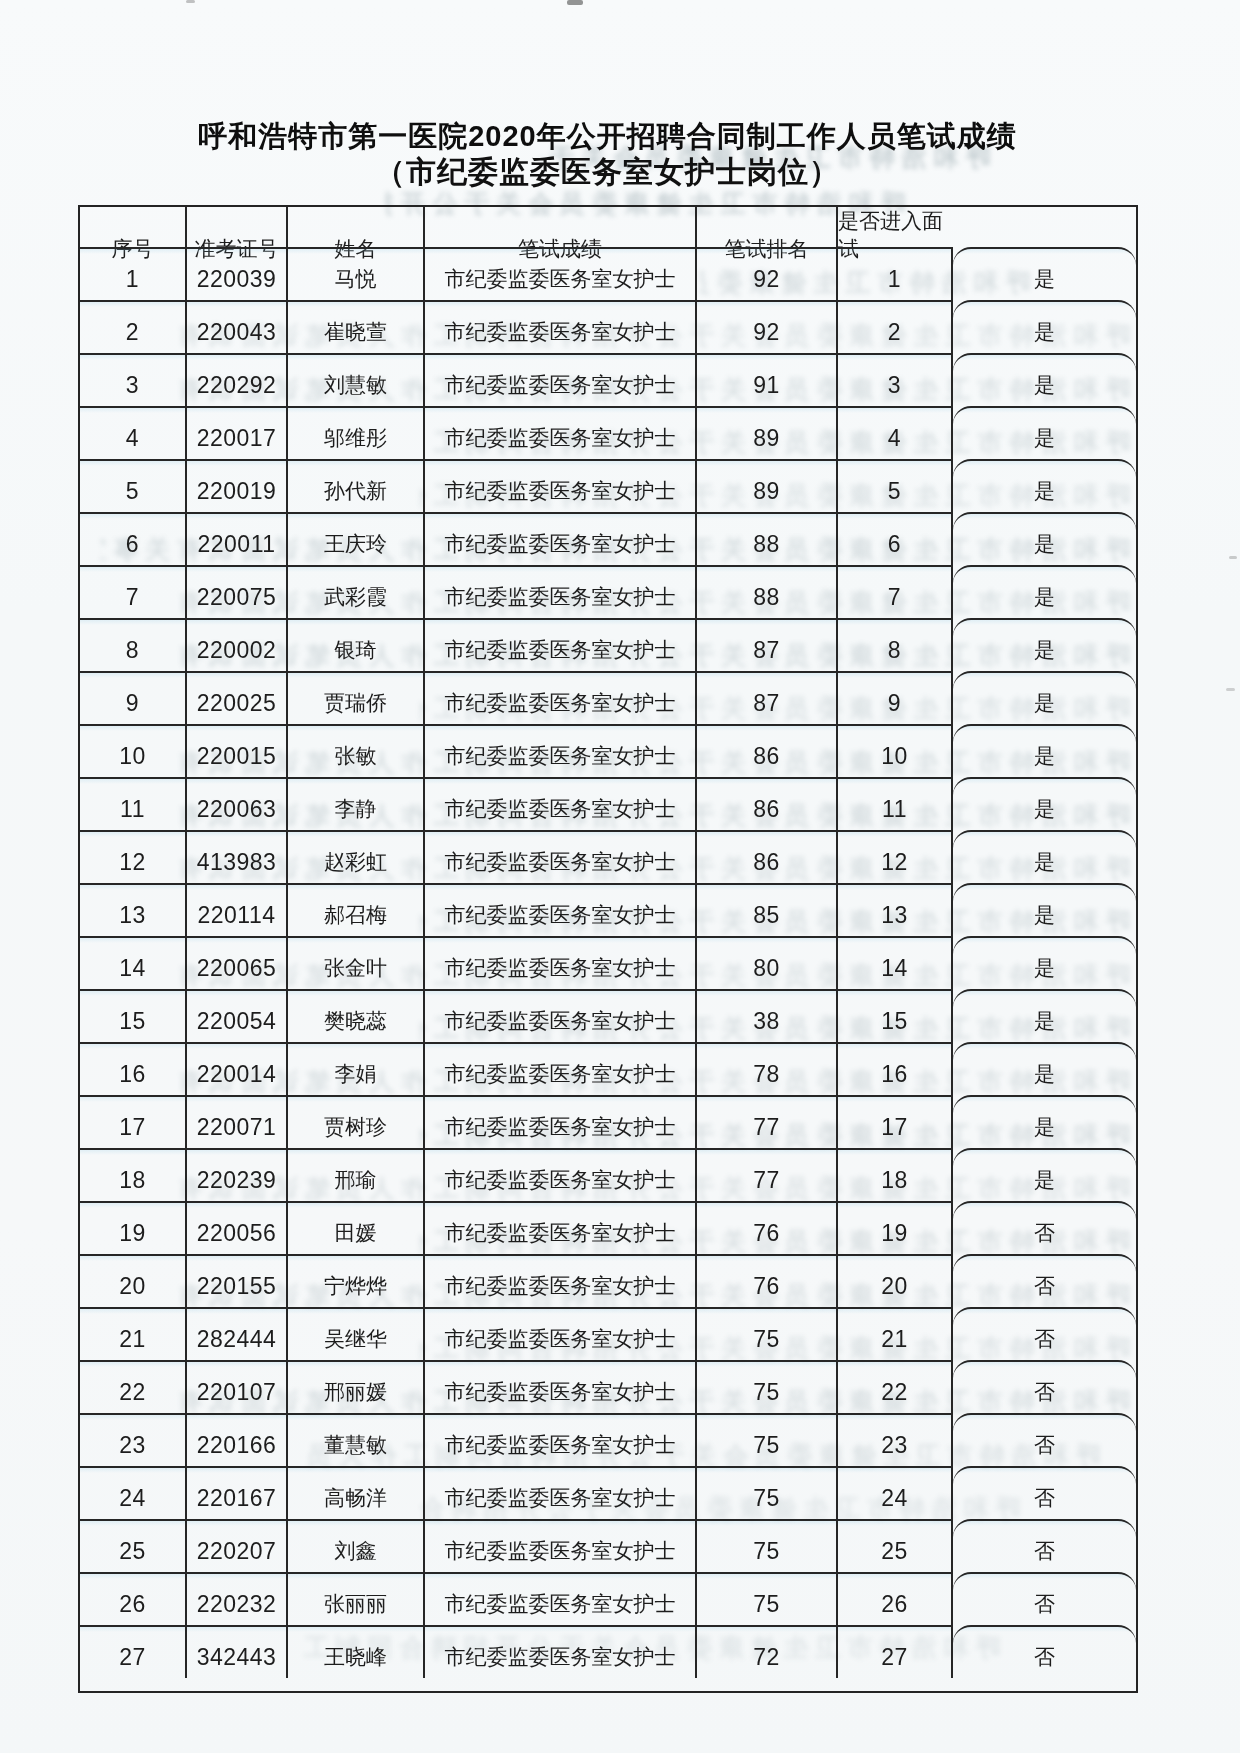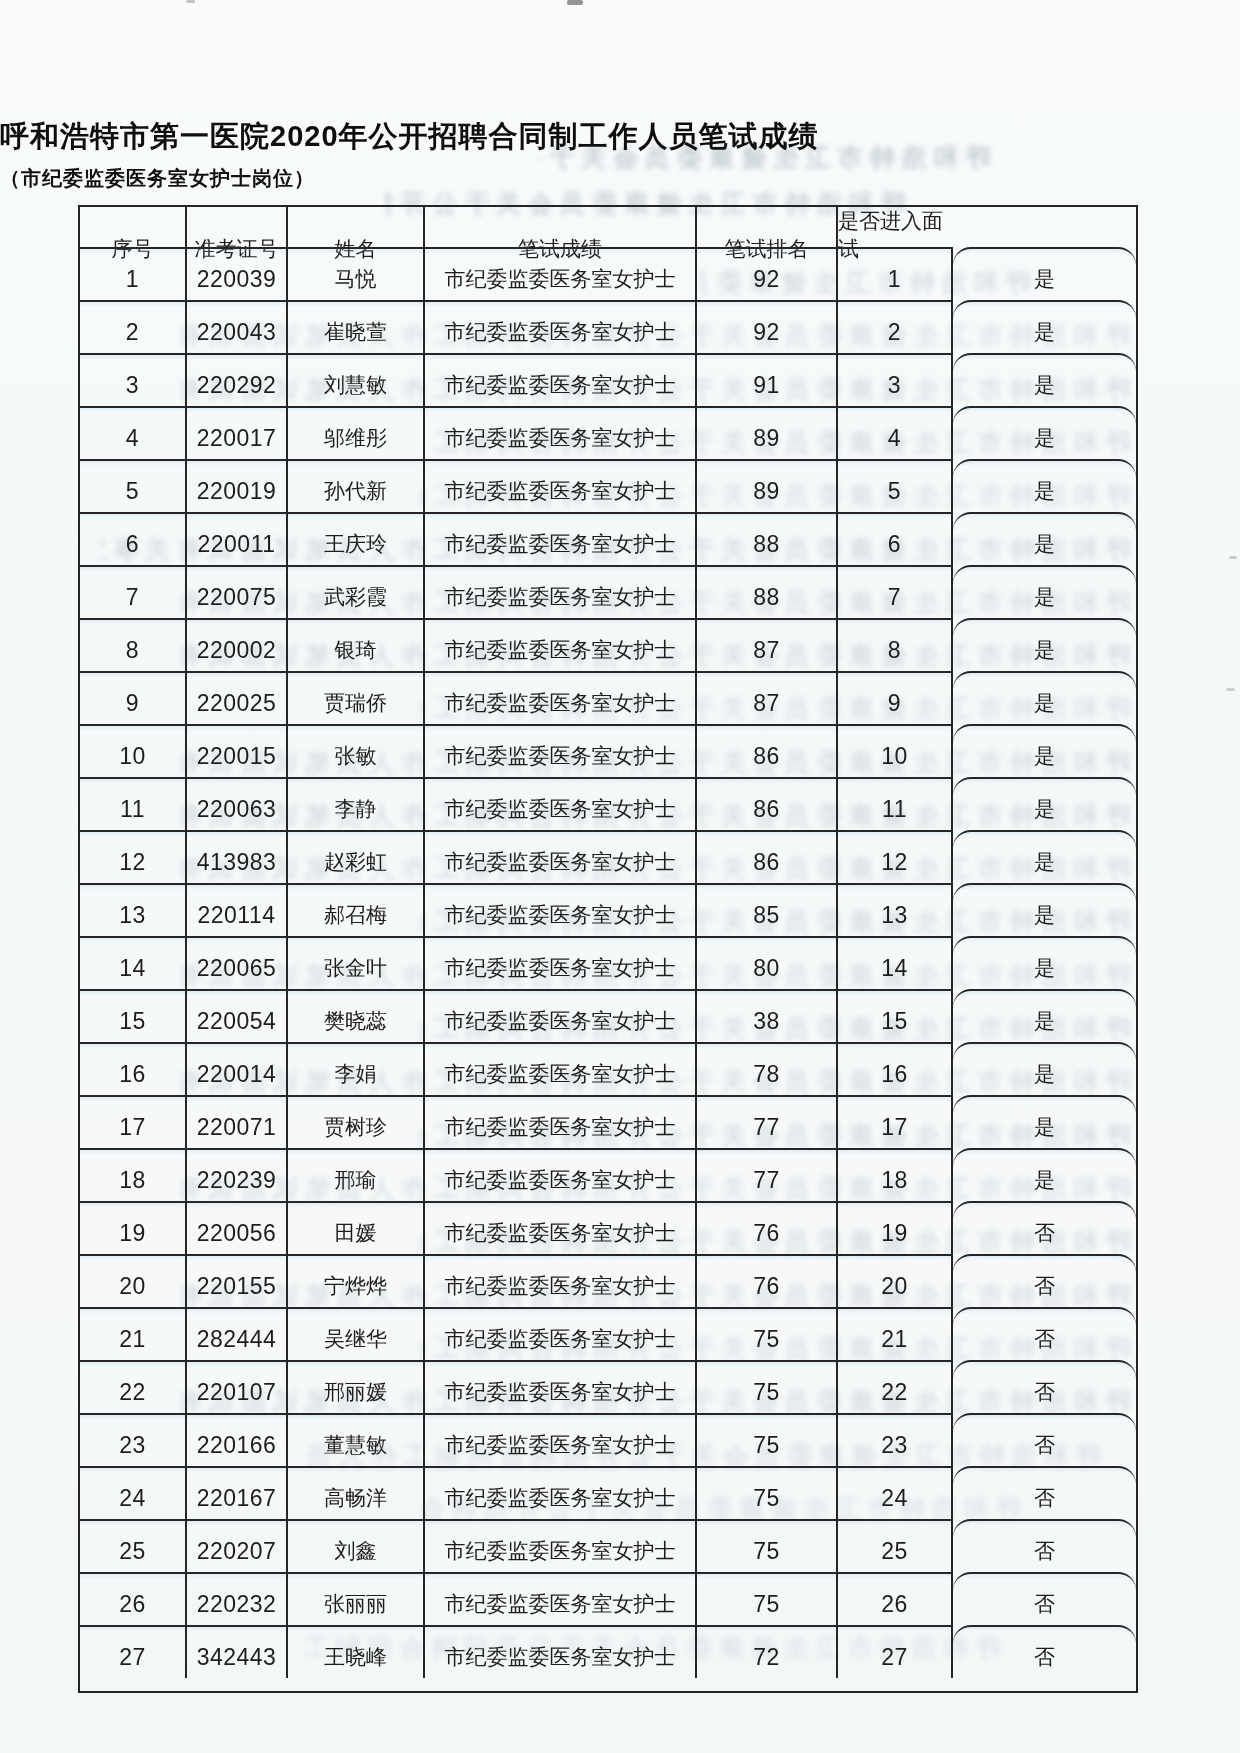--- a/index.html
+++ b/index.html
@@ -19,26 +19,26 @@
     transform:scaleX(-1);filter:blur(2.6px);
     color:#567079;font-size:25px;font-weight:bold;letter-spacing:7px;
   }
   
   .tick{position:absolute;background:#3f3f3f;border-radius:2px;z-index:3;}
   .tick.t1{left:567px;top:0;width:16px;height:5px;opacity:.55;}
   .tick.t2{left:186px;top:0;width:9px;height:3px;opacity:.30;}
   .tick.t3{left:1229px;top:556px;width:8px;height:3px;opacity:.25;}
   .tick.t4{left:1226px;top:688px;width:9px;height:3px;opacity:.22;}
 
-  .title-wrap{position:absolute;left:0;top:118px;width:1215px;text-align:left;z-index:2;}
+  .title-wrap{position:absolute;left:0;top:118px;width:1215px;text-align:center;z-index:2;}
   .doc-title{
     font-size:29px;font-weight:bold;color:#0e0e0e;letter-spacing:1px;line-height:36px;
   }
   .doc-subtitle{
-    font-size:20px;font-weight:bold;color:#111;letter-spacing:1px;line-height:34px;margin-top:7px;
+    font-size:30px;font-weight:bold;color:#111;letter-spacing:1px;line-height:34px;margin-top:1px;
   }
 
   .tbl{
     position:absolute;left:78px;top:205px;width:1060px;height:1488px;
     border:2px solid #242424;box-sizing:border-box;z-index:2;
   }
   .row{
     display:grid;
     grid-template-columns:107px 101px 137px 272px 141px 115px 183px;
     height:53px;

